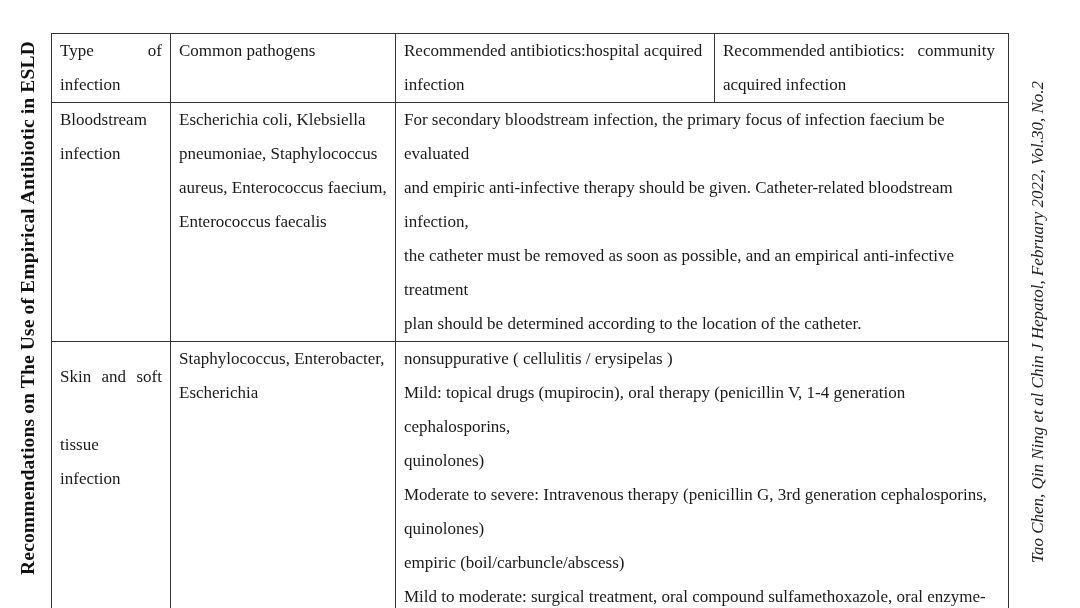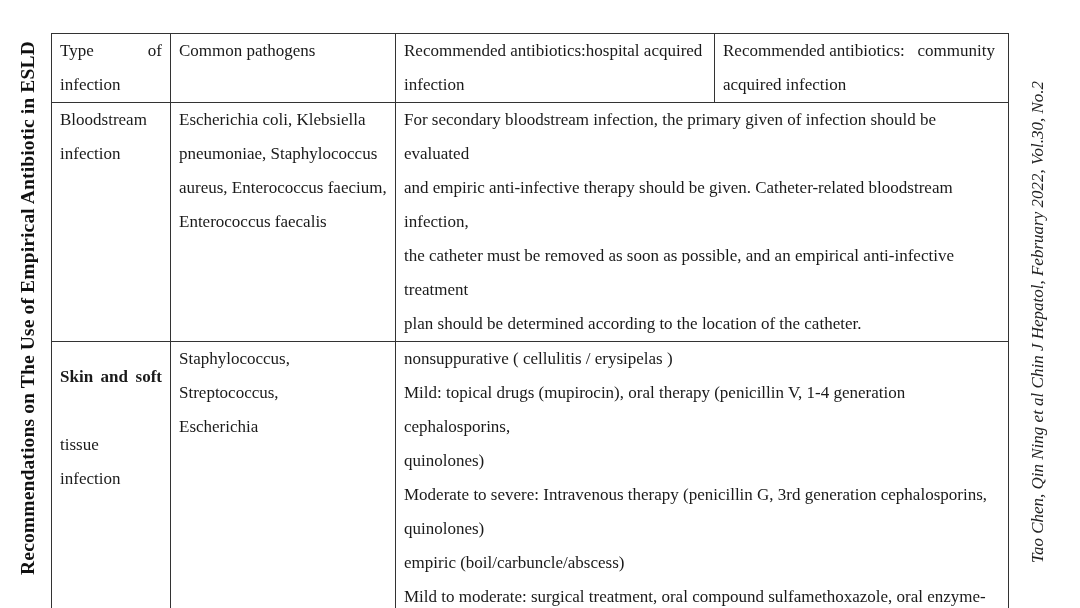--- a/index.html
+++ b/index.html
@@ -71,21 +71,21 @@
   .blood-row td { height: 136px; padding-top: 1px; }
   .skin-row td { height: 338px; padding-top: 1px; }
   .line { display: block; }
   .skin-type {
     padding-top: 18px !important;
     line-height: 34px;
   }
   .skin-type .gap { display: block; height: 34px; }
   .skin-path { line-height: 34px; }
   .skin-recs .line { line-height: 34px; font-family: Liberation Serif, serif; }
-  .pre-j { display: block; text-align: justify; text-align-last: justify; font-weight: bold; }
+  .pre-j { display: block; text-align: justify; text-align-last: justify; }
 </style>
 </head>
 <body>
 
 <div class="side-left">
   <span>Recommendations on The Use of Empirical Antibiotic in ESLD</span>
 </div>
 
 <div class="side-right">
   <span>Tao Chen, Qin Ning et al Chin J Hepatol, February 2022, Vol.30, No.2</span>
@@ -125,35 +125,35 @@
       <span class="line">Bloodstream</span>
       <span class="line">infection</span>
     </td>
     <td>
       <span class="line">Escherichia coli, Klebsiella</span>
       <span class="line">pneumoniae, Staphylococcus</span>
       <span class="line">aureus, Enterococcus faecium,</span>
       <span class="line">Enterococcus faecalis</span>
     </td>
     <td colspan="2">
-      <span class="line">For secondary bloodstream infection, the primary given of infection should be evaluated</span>
+      <span class="line">For secondary bloodstream infection, the primary focus of infection faecium be evaluated</span>
       <span class="line">and empiric anti-infective therapy should be given. Catheter-related bloodstream infection,</span>
       <span class="line">the catheter must be removed as soon as possible, and an empirical anti-infective treatment</span>
       <span class="line">plan should be determined according to the location of the catheter.</span>
     </td>
   </tr>
 
   <tr class="skin-row">
     <td class="skin-type">
       <span class="pre-j">Skin and soft</span>
       <span class="gap"></span>
       <span class="line">tissue infection</span>
     </td>
     <td class="skin-path">
-      <span class="line">Staphylococcus, Streptococcus,</span>
+      <span class="line">Staphylococcus, Enterobacter,</span>
       <span class="line">Escherichia</span>
     </td>
     <td colspan="2" class="skin-recs">
       <span class="line">nonsuppurative ( cellulitis / erysipelas )</span>
       <span class="line">Mild: topical drugs (mupirocin), oral therapy (penicillin V, 1-4 generation cephalosporins,</span>
       <span class="line">quinolones)</span>
       <span class="line">Moderate to severe: Intravenous therapy (penicillin G, 3rd generation cephalosporins,</span>
       <span class="line">quinolones)</span>
       <span class="line">empiric (boil/carbuncle/abscess)</span>
       <span class="line">Mild to moderate: surgical treatment, oral compound sulfamethoxazole, oral enzyme-</span>

